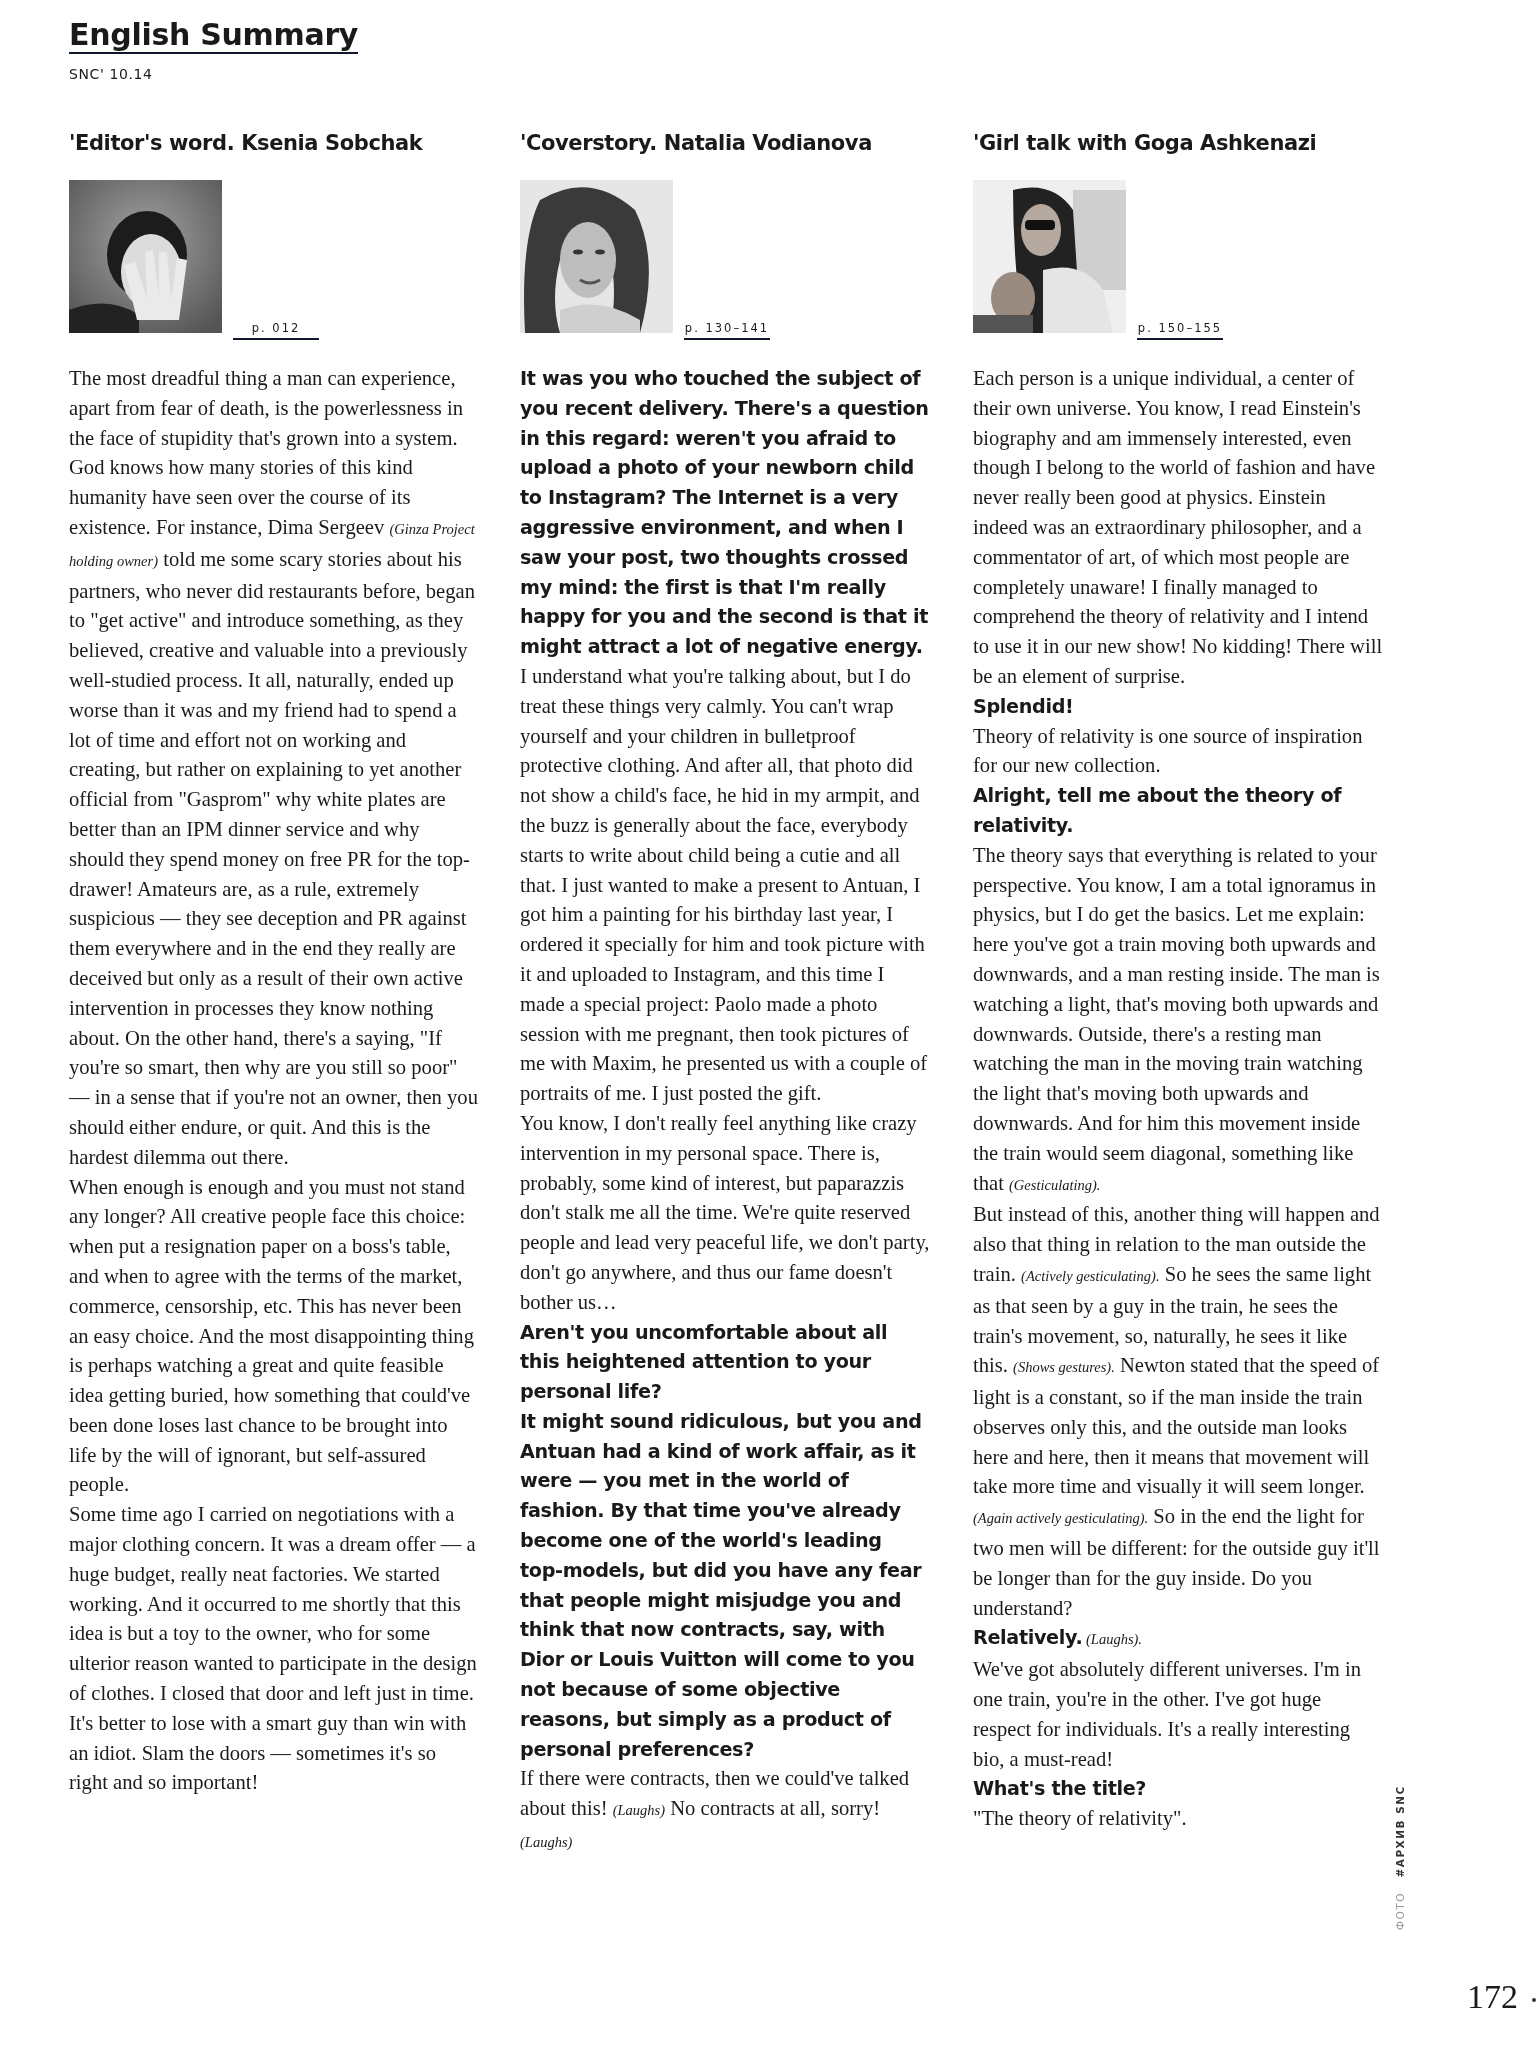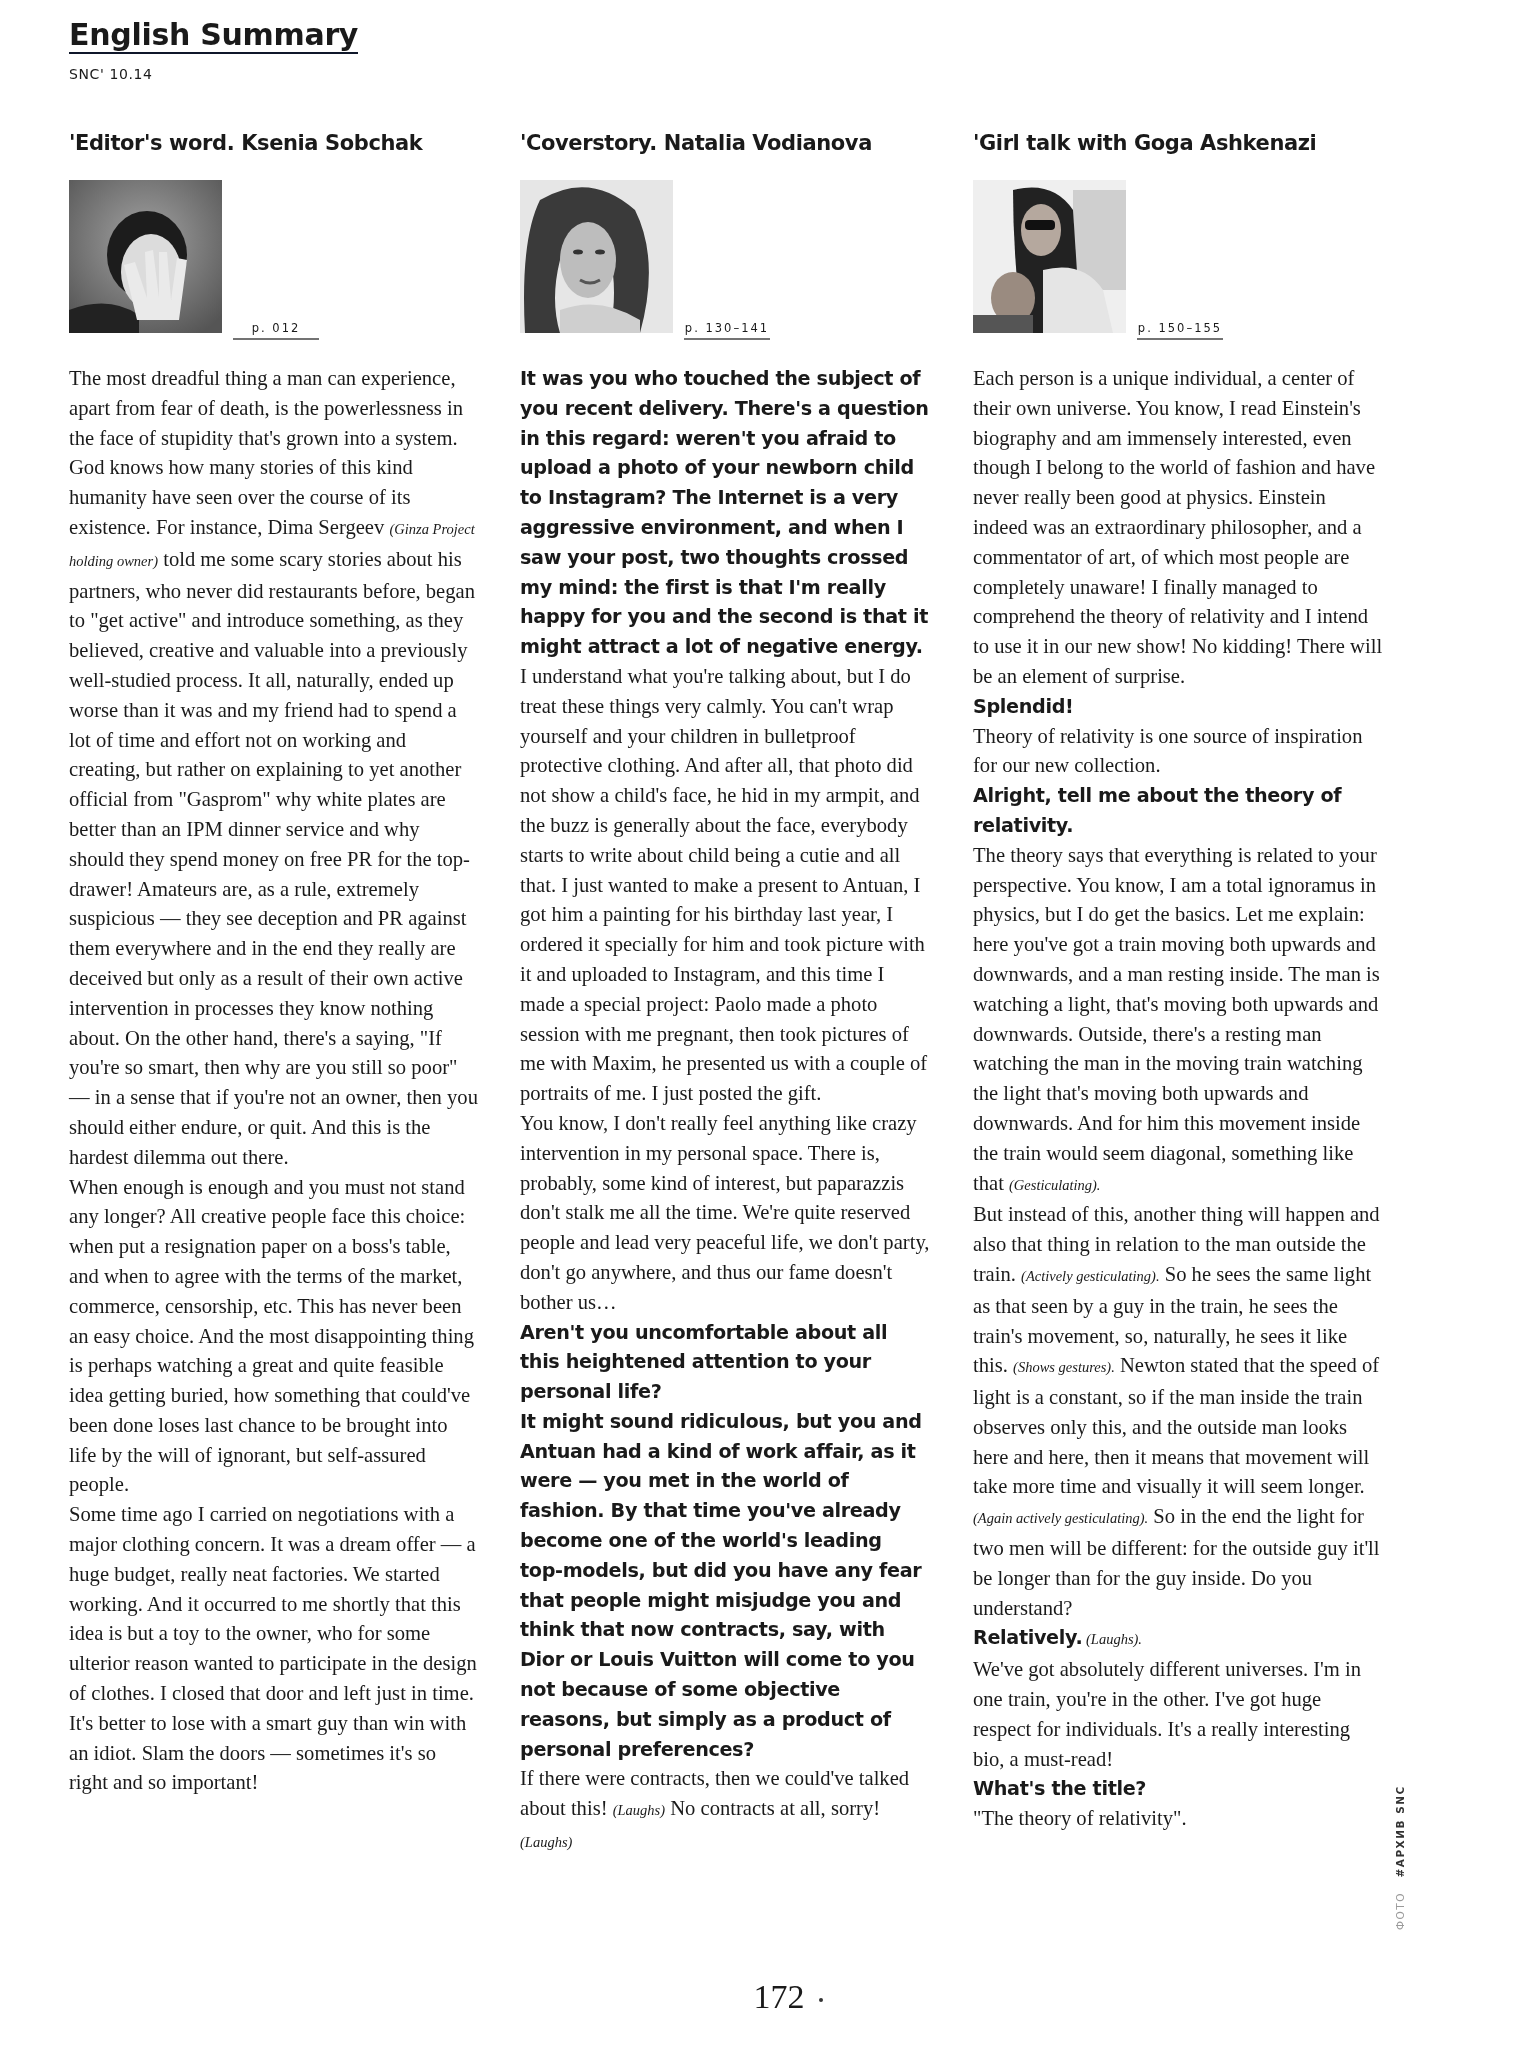--- a/index.html
+++ b/index.html
@@ -31,41 +31,41 @@
   .photo-row { position: relative; height: 162px; margin-top: 22px; }
   .photo {
     position: absolute; left: 0; top: 0; width: 153px; height: 153px;
     overflow: hidden;
   }
   .photo svg { width: 100%; height: 100%; display: block; }
   .page-ref {
     position: absolute; left: 164px; top: 141px; width: 86px;
     font-family: "DejaVu Sans", "Liberation Sans", sans-serif;
     font-size: 11.5px; letter-spacing: 2px; text-align: center;
-    padding-bottom: 3px; border-bottom: 2px solid #737373;
+    padding-bottom: 3px; border-bottom: 2px solid #0f172a;
   }
   .body-text {
     margin-top: 22px; font-size: 20.6px; line-height: 29.8px;
   }
   .body-text p { margin: 0; }
   .q {
     font-family: "DejaVu Sans", "Liberation Sans", sans-serif;
     font-weight: 700; font-size: 19.2px; letter-spacing: -0.35px;
   }
   .note { font-style: italic; font-size: 14.5px; }
   .side-credit {
     position: absolute; left: 1394px; top: 1930px;
     transform: rotate(-90deg); transform-origin: left top;
     font-family: "DejaVu Sans", "Liberation Sans", sans-serif;
     font-size: 10.5px; letter-spacing: 1.5px; white-space: nowrap;
   }
   .side-credit .muted { color: #9a9a9a; }
   .side-credit .strong { color: #333; font-weight: 700; }
   .footer {
-    position: absolute; top: 1978px; left: 0; width: 1536px; text-align: center;
+    position: absolute; top: 1978px; left: 0; width: 1536px; text-align: right;
     font-size: 34px;
   }
   .footer .num { margin-left: 40px; }
   .footer .dot { display: inline-block; width: 4px; height: 4px; background: #333; border-radius: 50%; vertical-align: middle; margin-left: 14px; }
 </style>
 </head>
 <body>
 
 <div class="header">
   <div class="page-title">English Summary</div>

